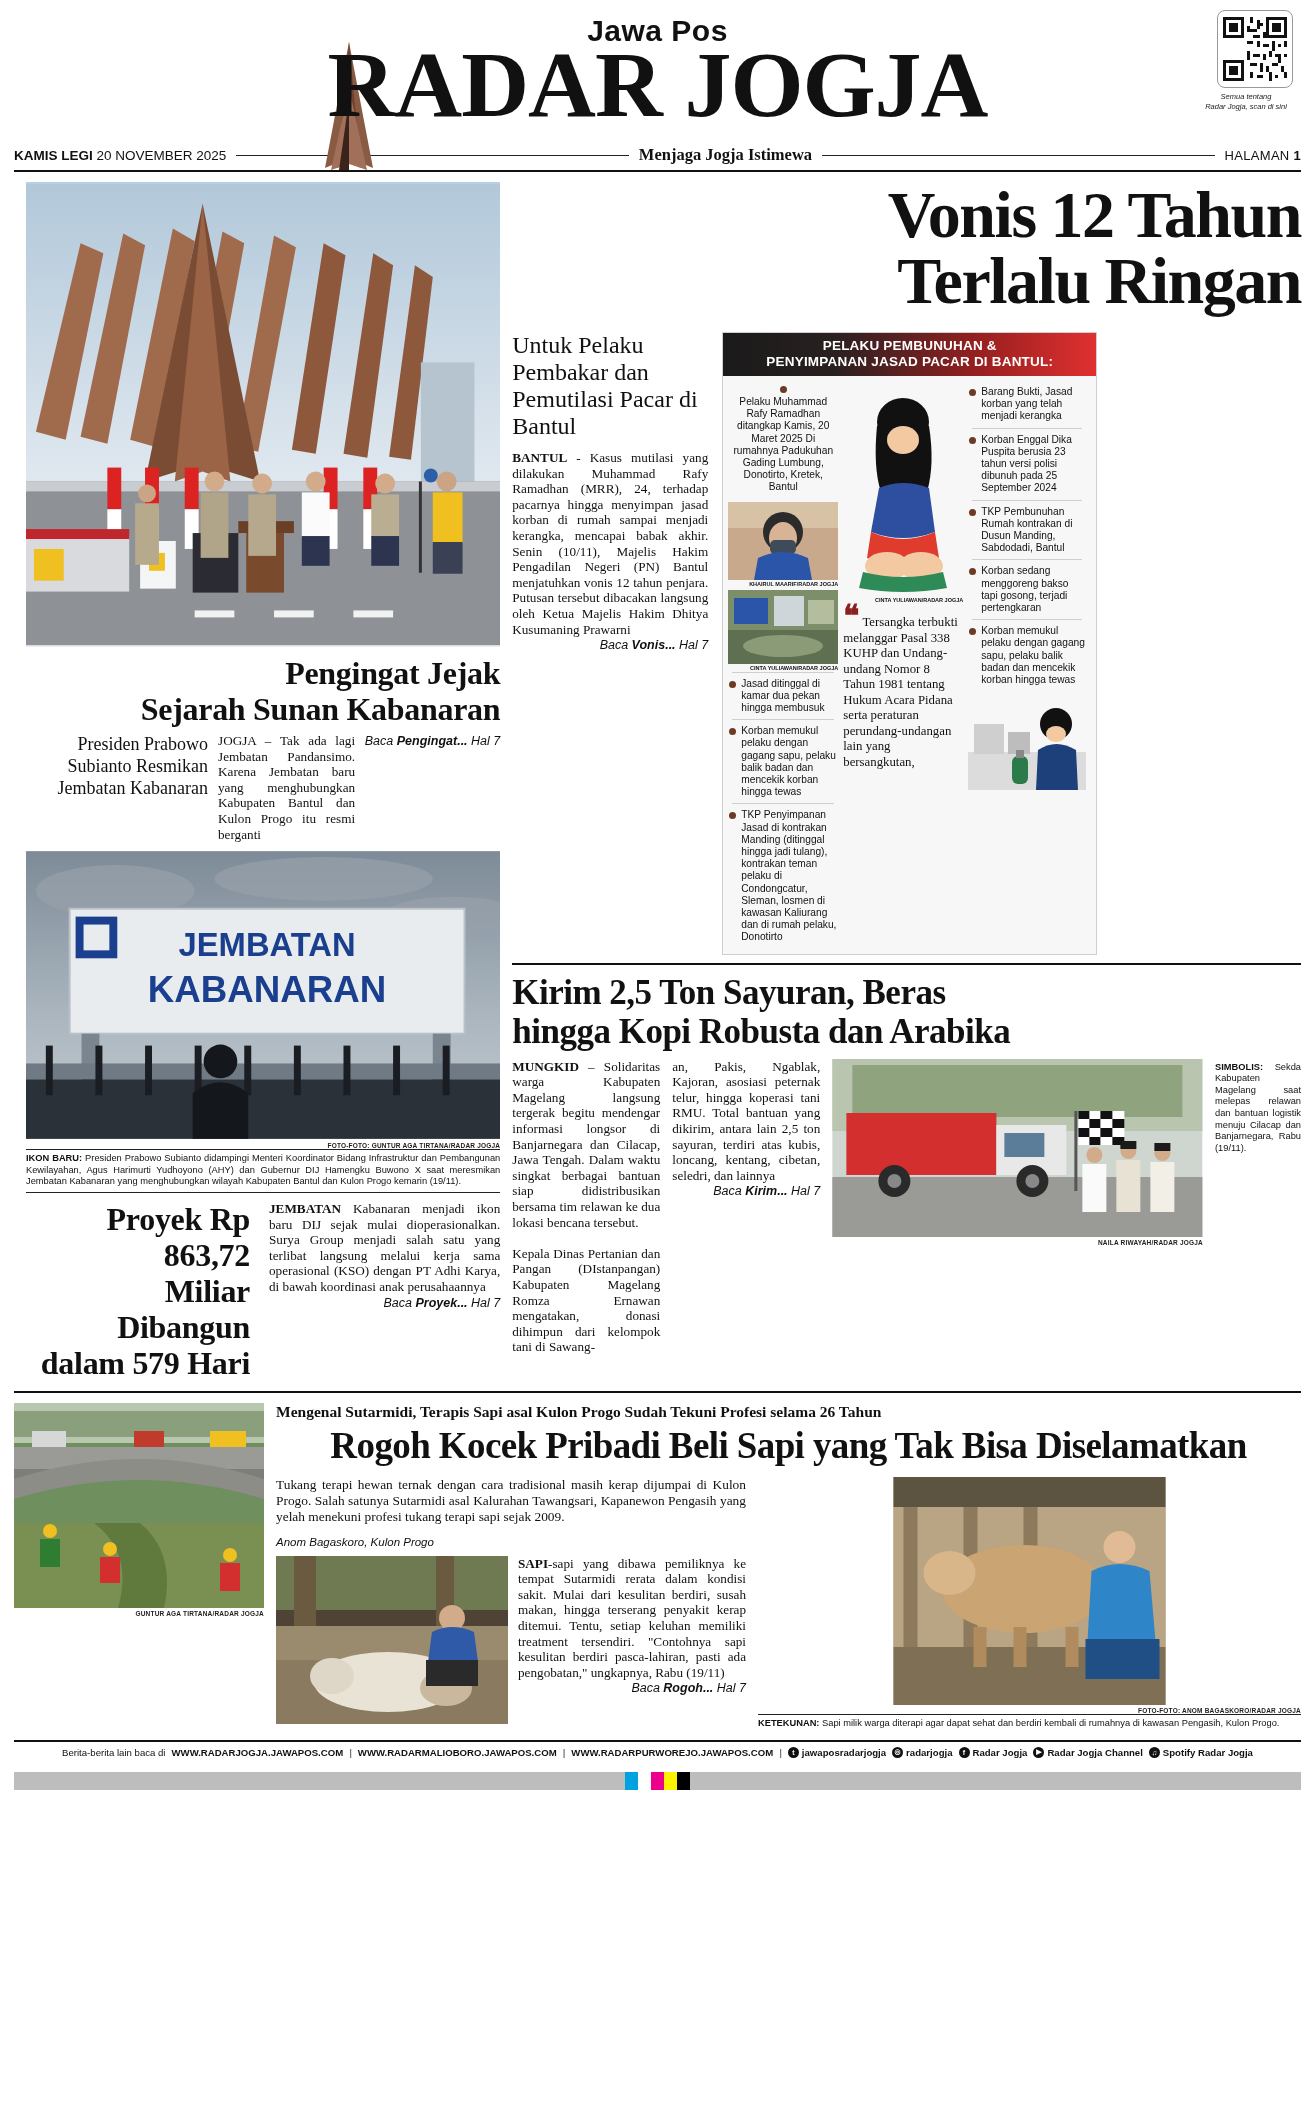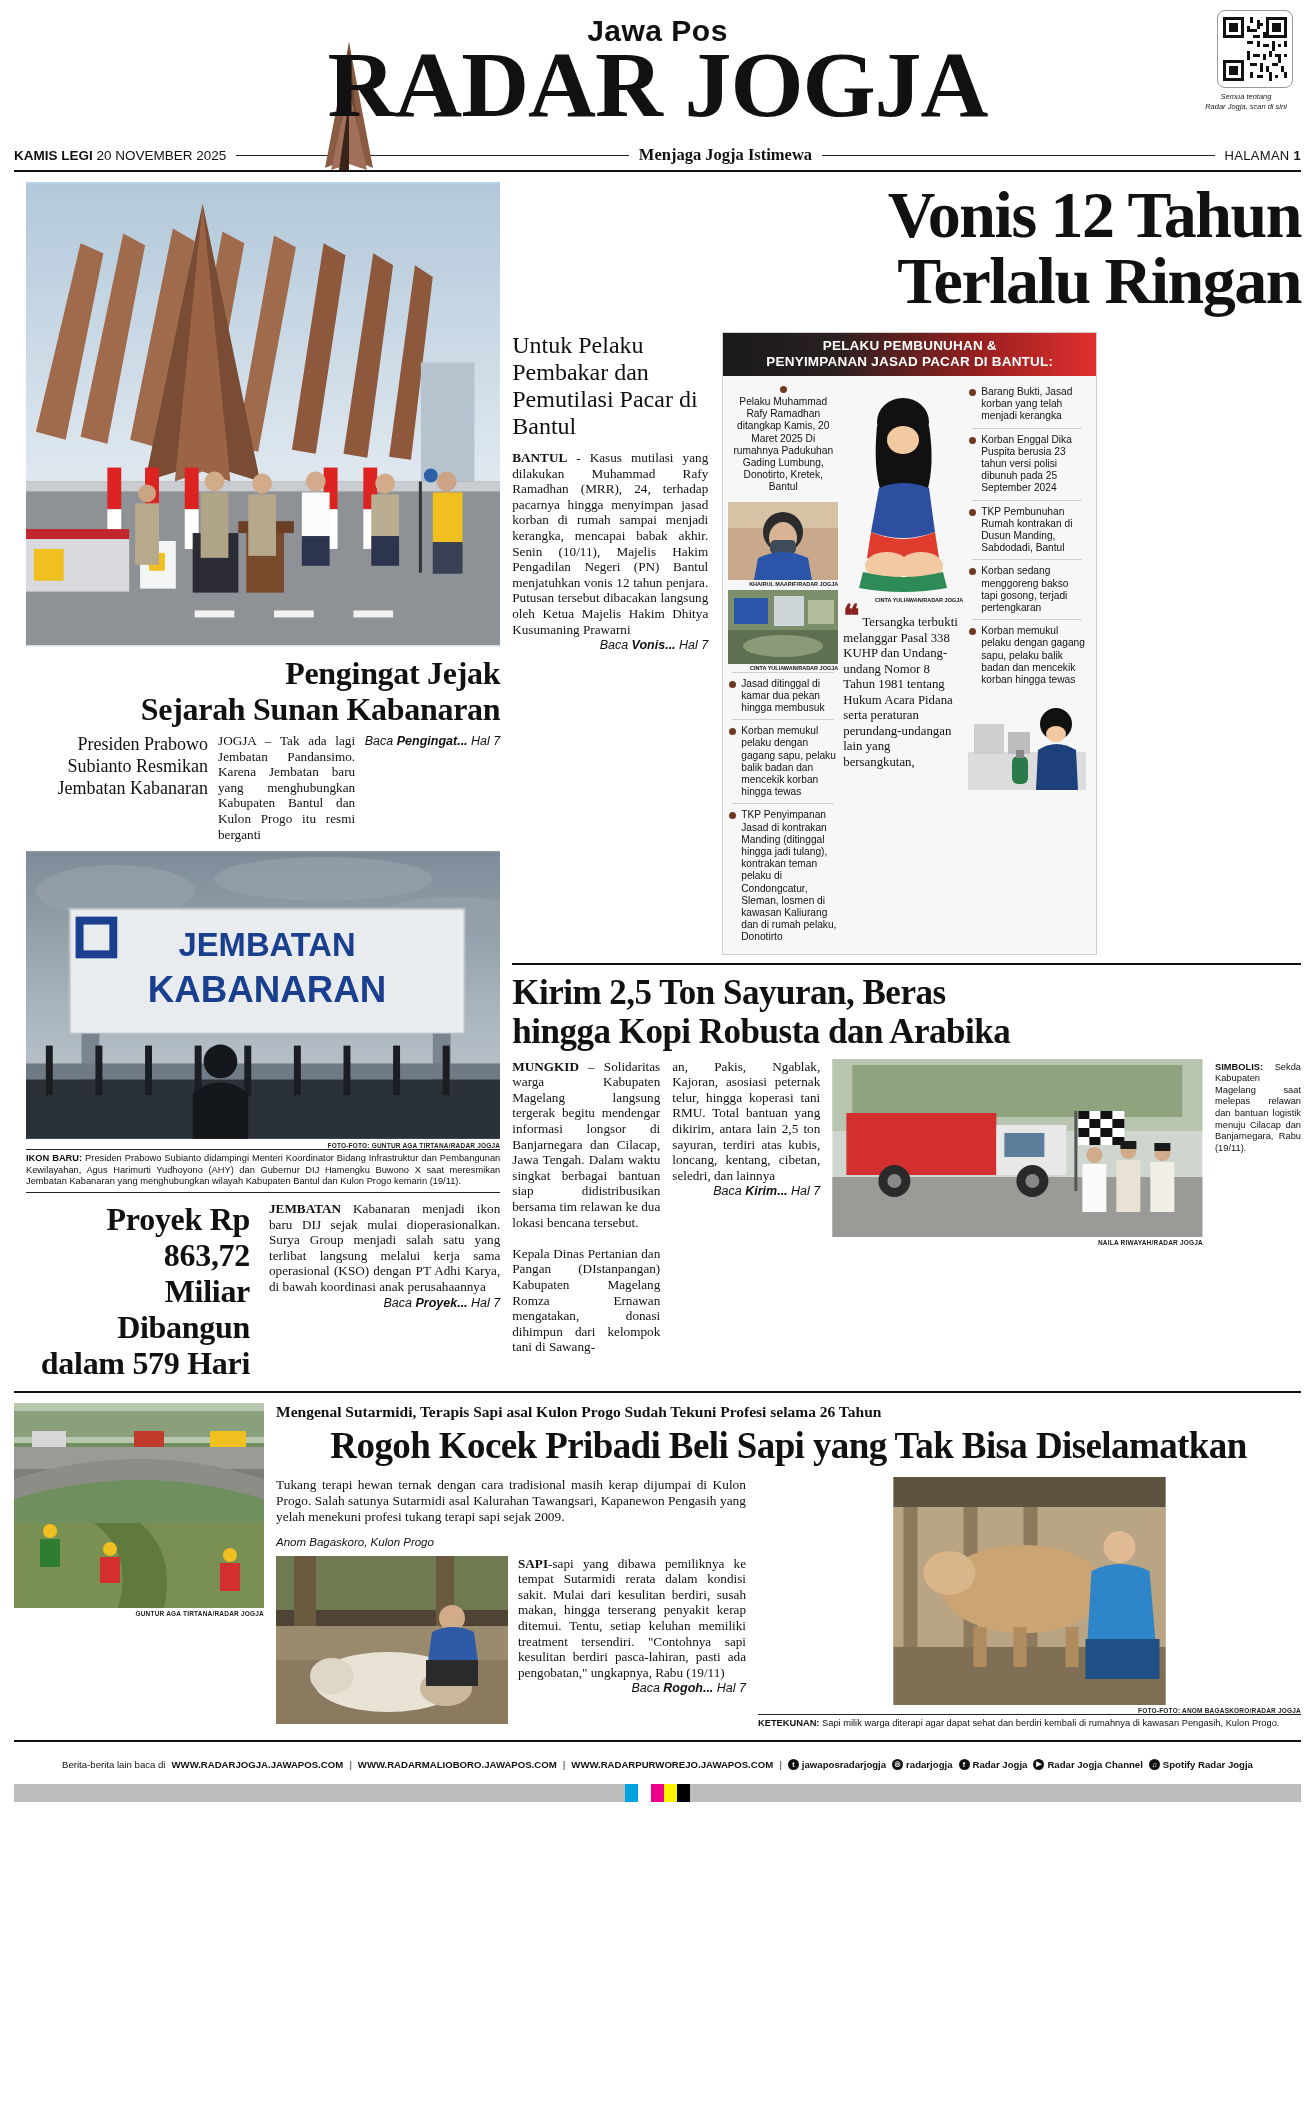--- a/index.html
+++ b/index.html
@@ -193,21 +193,21 @@
     font-family: "Liberation Sans", sans-serif;
     font-weight: bold; font-size: 11.5px;
   }
   .byline span { font-weight: normal; font-style: italic; }
 
   
   .footer-bar {
     font-family: "Liberation Sans", sans-serif;
     font-size: 9.6px; font-weight: bold;
     display: flex; align-items: center; justify-content: center;
-    gap: 6px; padding: 17px 0 4px; flex-wrap: nowrap;
+    gap: 6px; padding: 5px 0 4px; flex-wrap: nowrap;
   }
   .footer-bar .lead { font-weight: normal; }
   .sep { color: #777; }
   .soc { display: inline-flex; align-items: center; gap: 3px; }
   .soc-ic {
     width: 11px; height: 11px; border-radius: 50%;
     background: #111; color: #fff; font-size: 7px;
     display: inline-flex; align-items: center; justify-content: center;
   }
   .cmyk { display: flex; justify-content: center; margin-top: 10px; }

